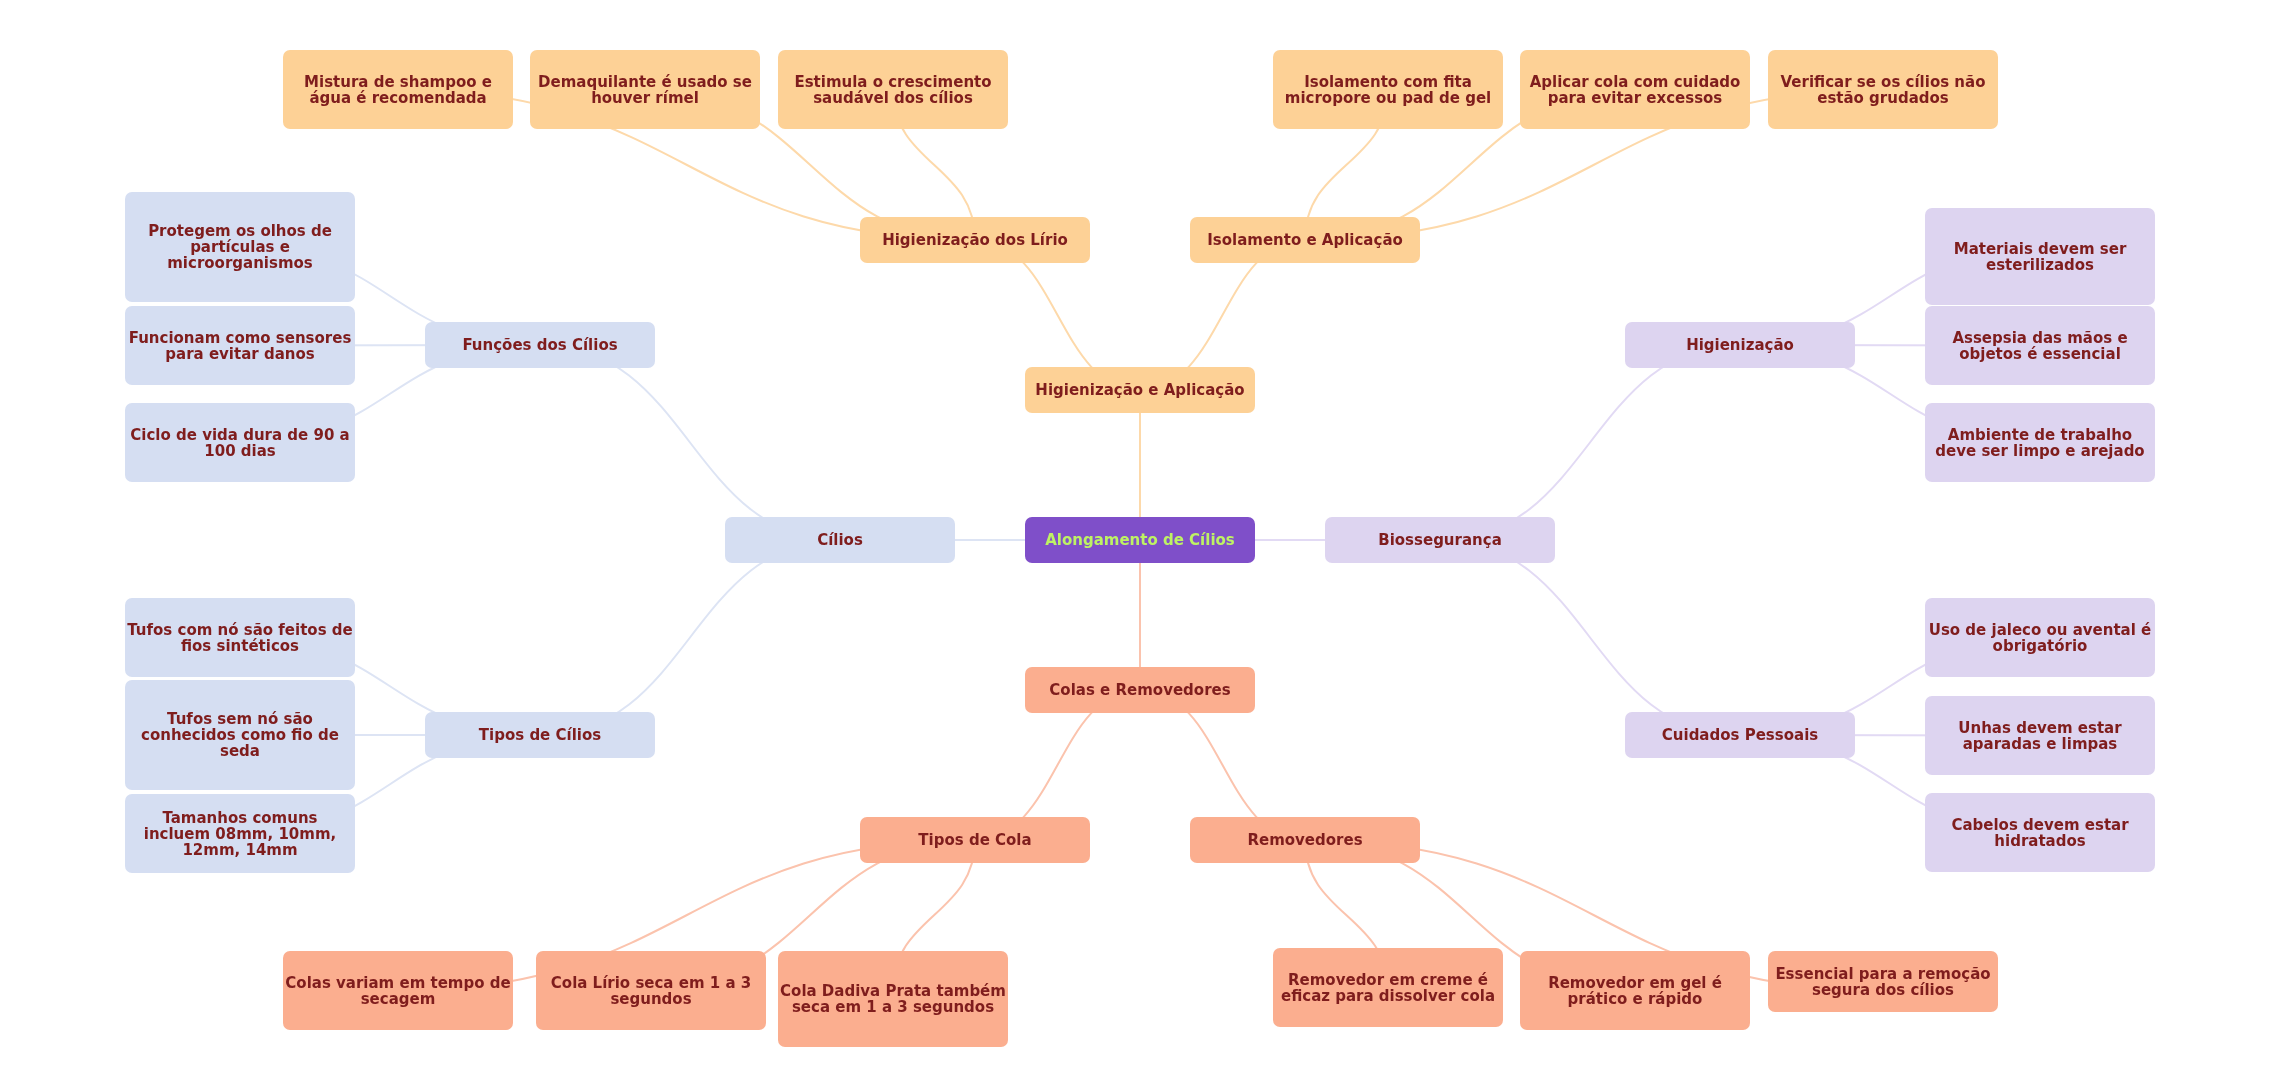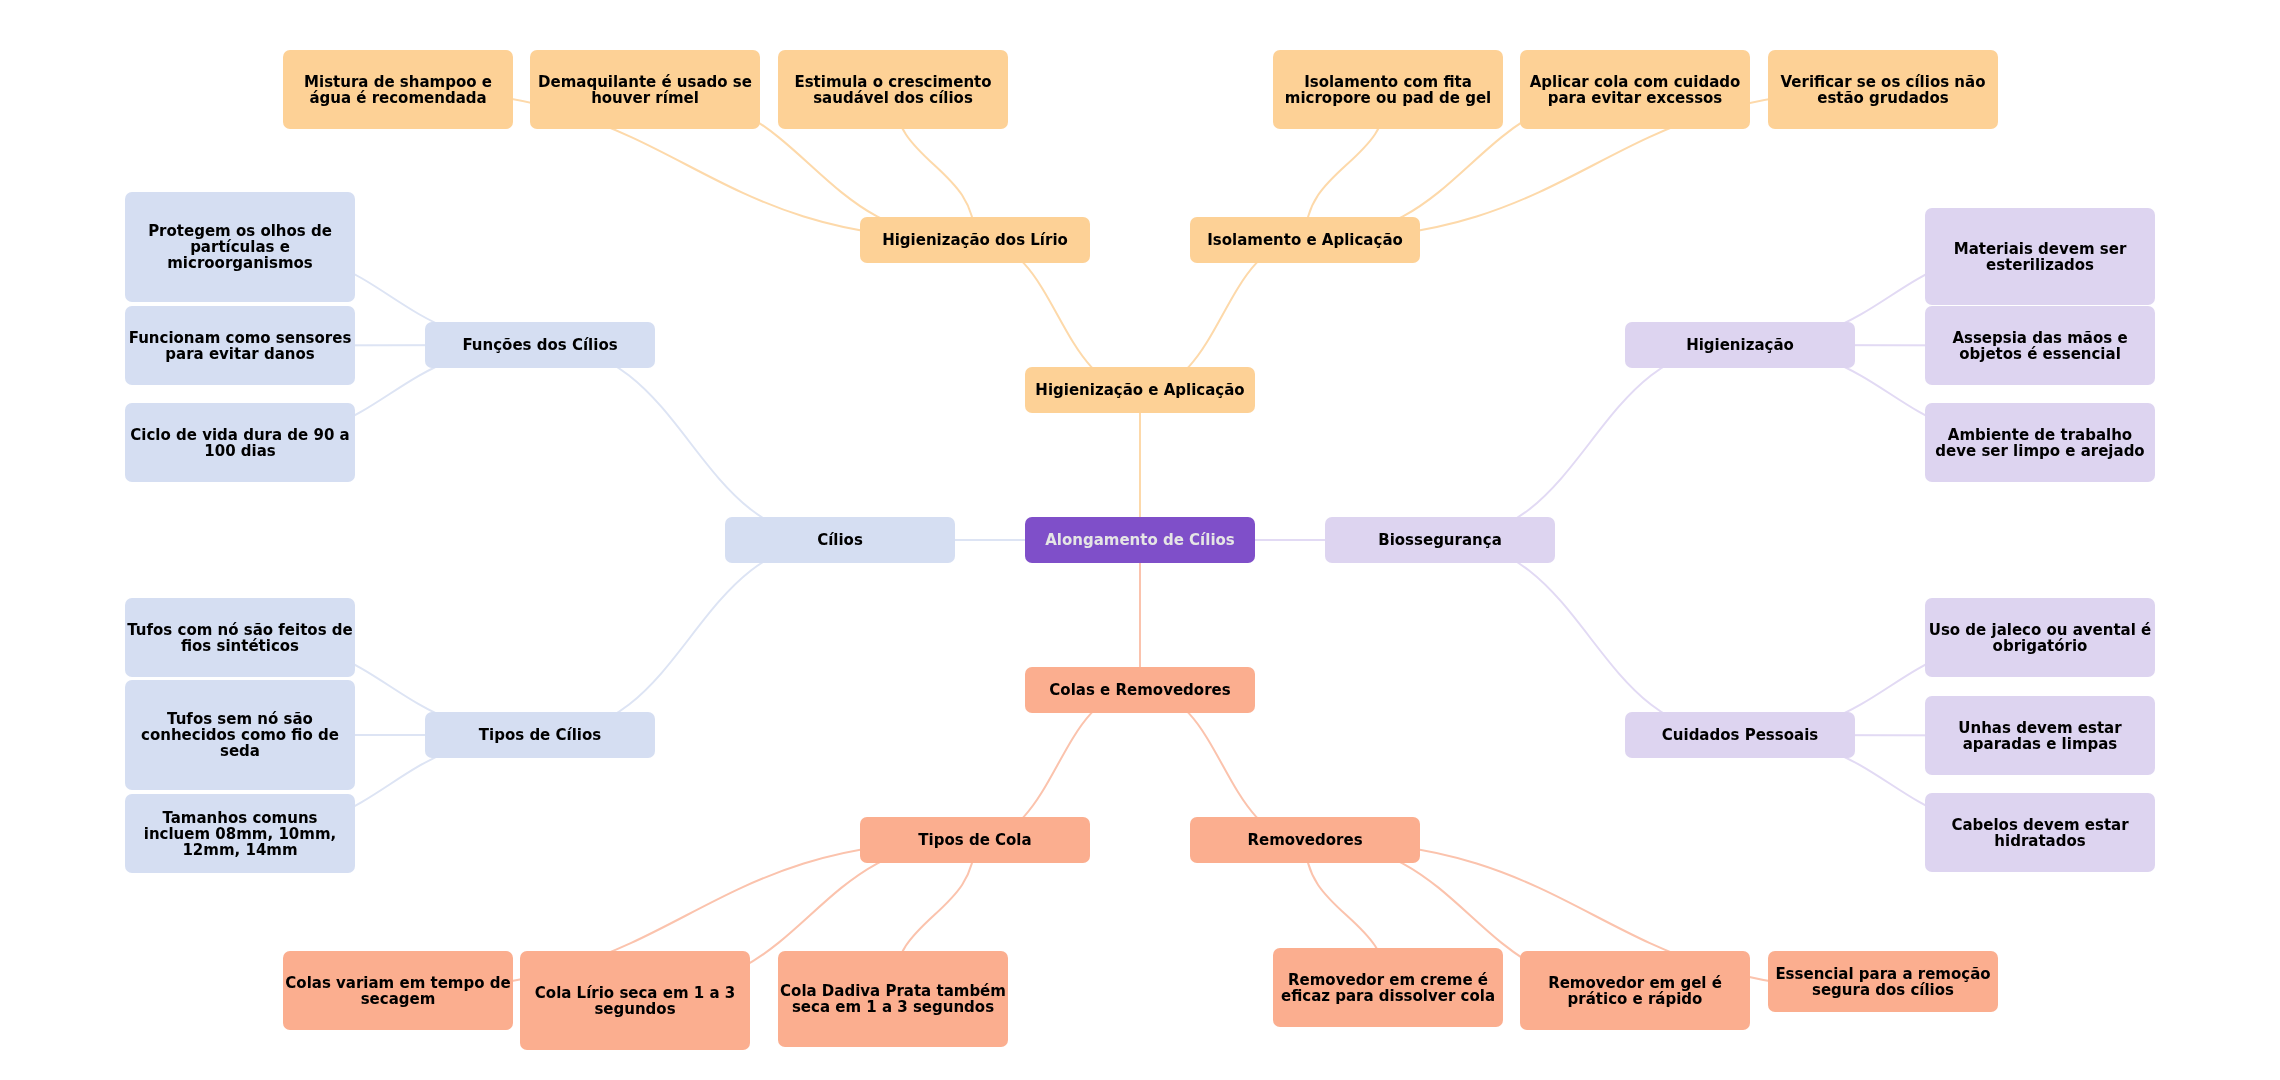--- a/index.html
+++ b/index.html
@@ -2,25 +2,25 @@
 <html><head>
 <meta charset="utf-8">
 <style>
   html, body { margin: 0; padding: 0; background: #ffffff; }
   body { width: 2280px; height: 1080px; position: relative; overflow: hidden;
          font-family: "DejaVu Sans", sans-serif; }
   #edges { position: absolute; left: 0; top: 0; width: 2280px; height: 1080px; z-index: 0; }
   .node {
     position: absolute; box-sizing: border-box; width: 230px;
     display: flex; align-items: center; justify-content: center; text-align: center;
-    border-radius: 7px; font-weight: bold; color: #000000; font-size: 15px;
+    border-radius: 7px; font-weight: bold; color: #7f1d1d; font-size: 15px;
     line-height: 16px; padding: 0 2px; z-index: 1; cursor: pointer;
   }
   .node span { display: block; }
-  .root { color: #e5e5e5; }
+  .root { color: #bef264; }
   .h46 { height: 46px; }
 </style>
 </head>
 <body>
 
 <svg id="edges" xmlns="http://www.w3.org/2000/svg">
     <path d="M1140,540 C1140,465 1140,465 1140,390" fill="none" stroke="#fdd9aa" stroke-width="2"></path>
     <path d="M1140,540 C990,540 990,540 840,540" fill="none" stroke="#dde4f4" stroke-width="2"></path>
     <path d="M1140,540 C1290,540 1290,540 1440,540" fill="none" stroke="#e2daf4" stroke-width="2"></path>
     <path d="M1140,540 C1140,615 1140,615 1140,690" fill="none" stroke="#fbc3ad" stroke-width="2"></path>
@@ -156,21 +156,21 @@
 <div class="node" id="l-cp1" style="left: 1925px; top: 696px; height: 79px; background: rgb(221, 212, 240);">
   <span>Unhas devem estar aparadas e limpas</span>
 </div>
 <div class="node" id="l-cp2" style="left: 1925px; top: 793px; height: 79px; background: rgb(221, 212, 240);">
   <span>Cabelos devem estar hidratados</span>
 </div>
 
 <div class="node" id="l-tcl0" style="left: 283px; top: 951px; height: 79px; background: rgb(251, 174, 143);">
   <span>Colas variam em tempo de secagem</span>
 </div>
-<div class="node" id="l-tcl1" style="left: 520px; top: 951px; height: 99px; background: rgb(251, 174, 143);">
+<div class="node" id="l-tcl1" style="left: 536px; top: 951px; height: 79px; background: rgb(251, 174, 143);">
   <span>Cola Lírio seca em 1 a 3 segundos</span>
 </div>
 <div class="node" id="l-tcl2" style="left: 778px; top: 951px; height: 96px; background: rgb(251, 174, 143);">
   <span>Cola Dadiva Prata também seca em 1 a 3 segundos</span>
 </div>
 
 <div class="node" id="l-rm0" style="left: 1273px; top: 948px; height: 79px; background: rgb(251, 174, 143);">
   <span>Removedor em creme é eficaz para dissolver cola</span>
 </div>
 <div class="node" id="l-rm1" style="left: 1520px; top: 951px; height: 79px; background: rgb(251, 174, 143);">

